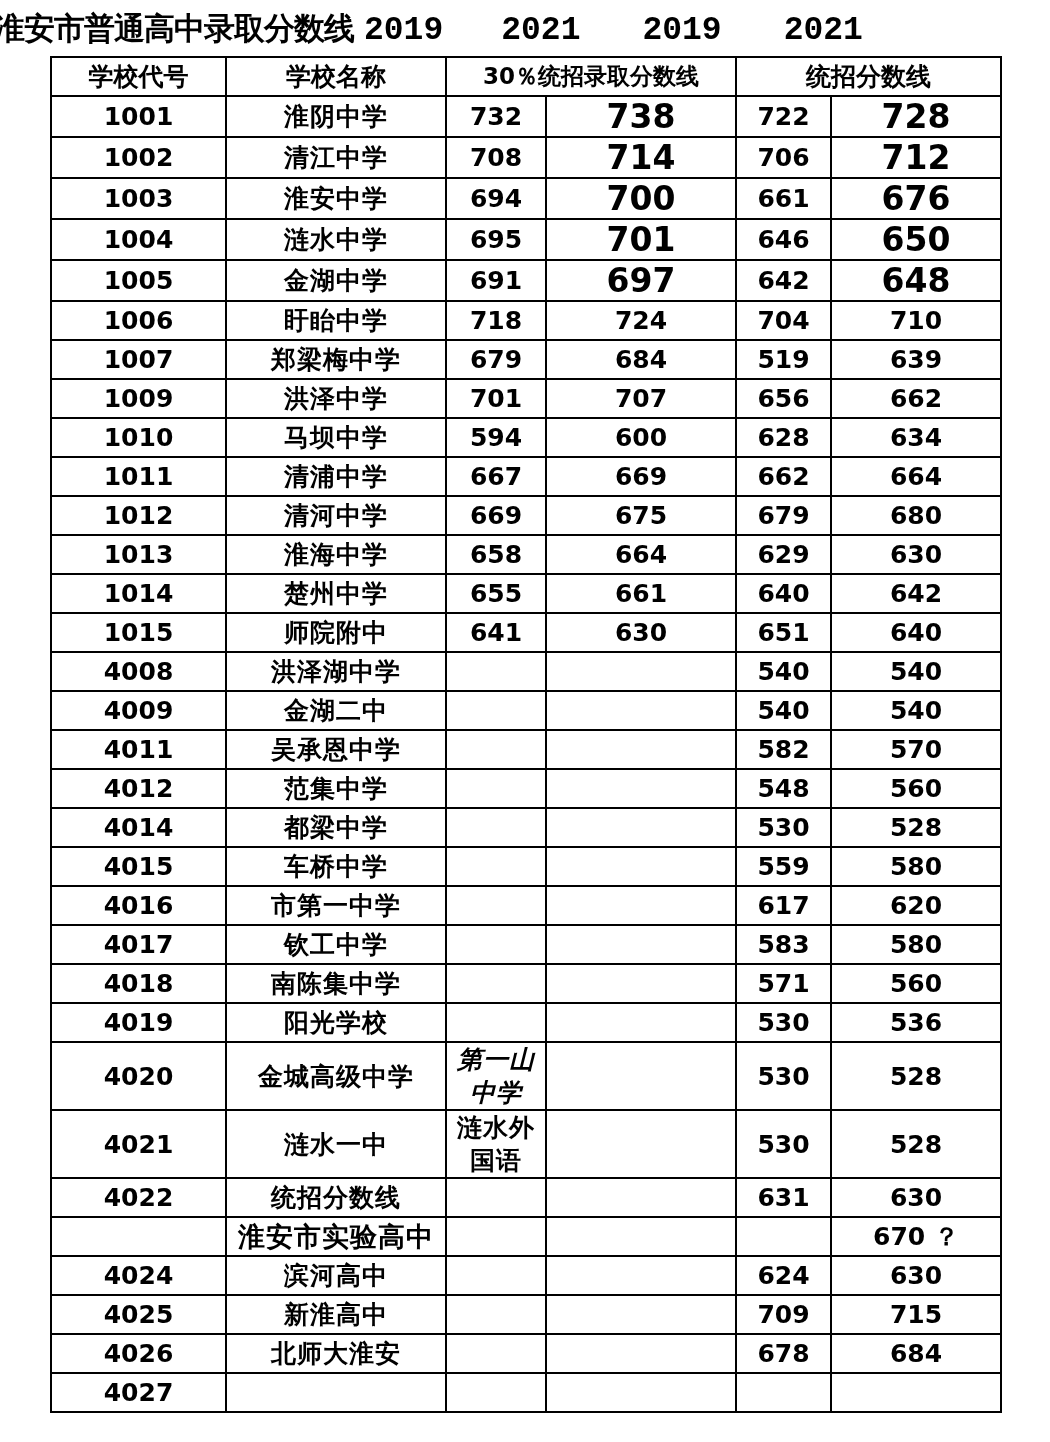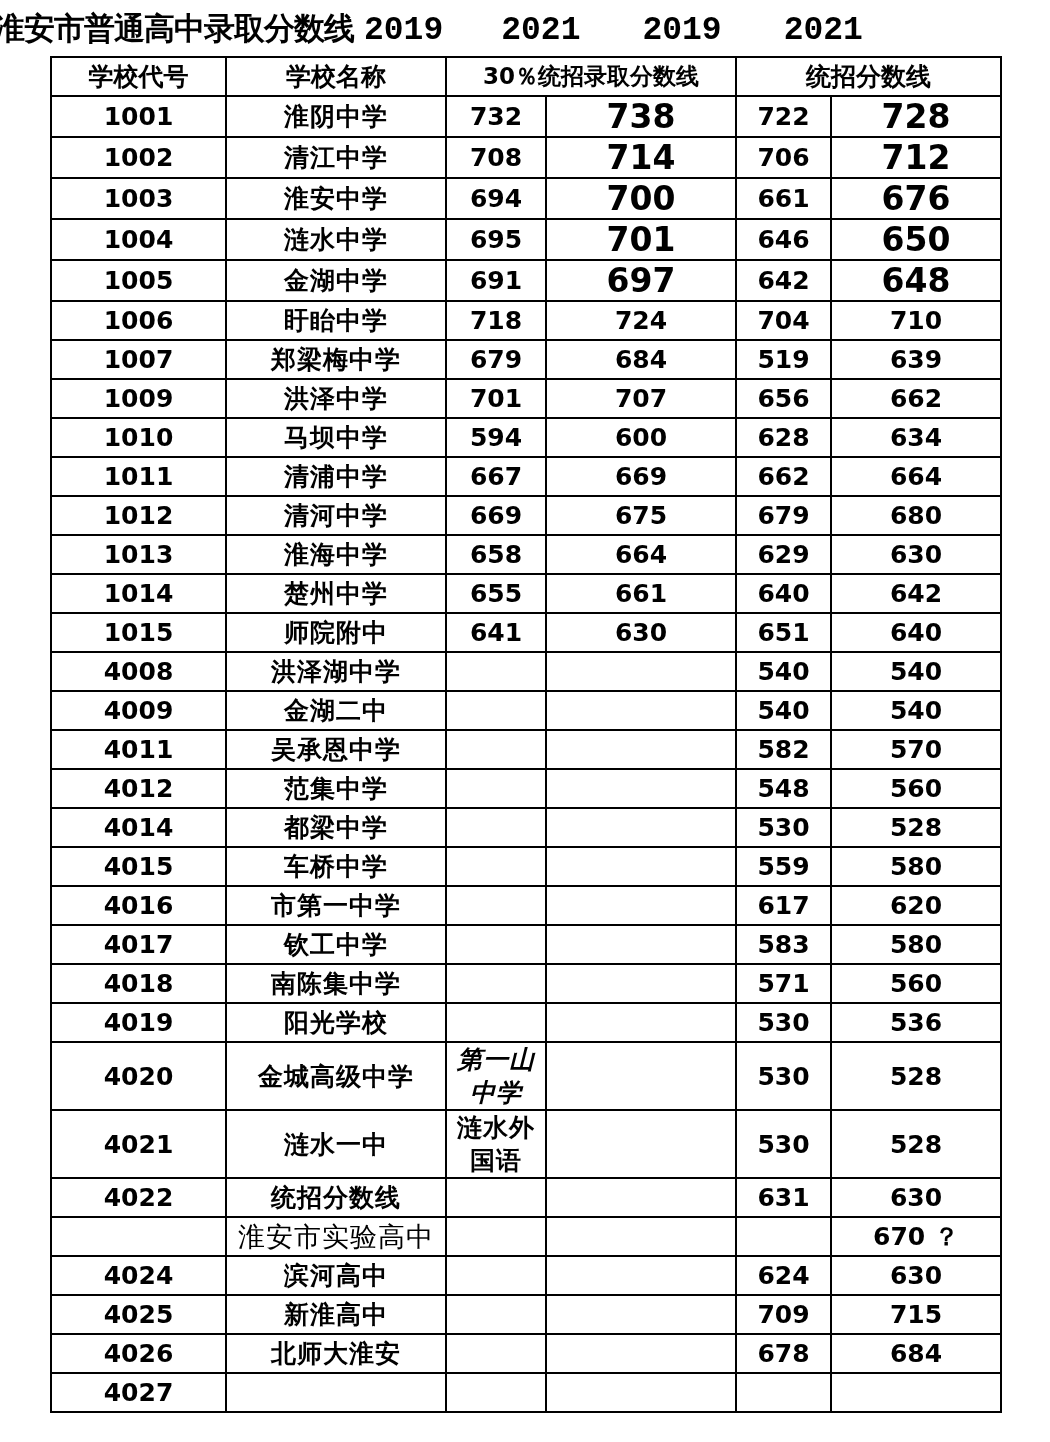--- a/index.html
+++ b/index.html
@@ -105,21 +105,21 @@
     font-weight: bold;
     font-size: 29px;
   }
   td.num-new.big {
     font-size: 33px;
     text-align: center;
   }
 
   tr.special td.special-name {
     font-family: "DejaVu Sans", sans-serif;
-    font-weight: normal;
+    font-weight: bold;
     font-size: 27px;
     letter-spacing: 1px;
     border-radius: 8px;
   }
 </style>
 </head>
 <body>
 
 <div class="page">
 

